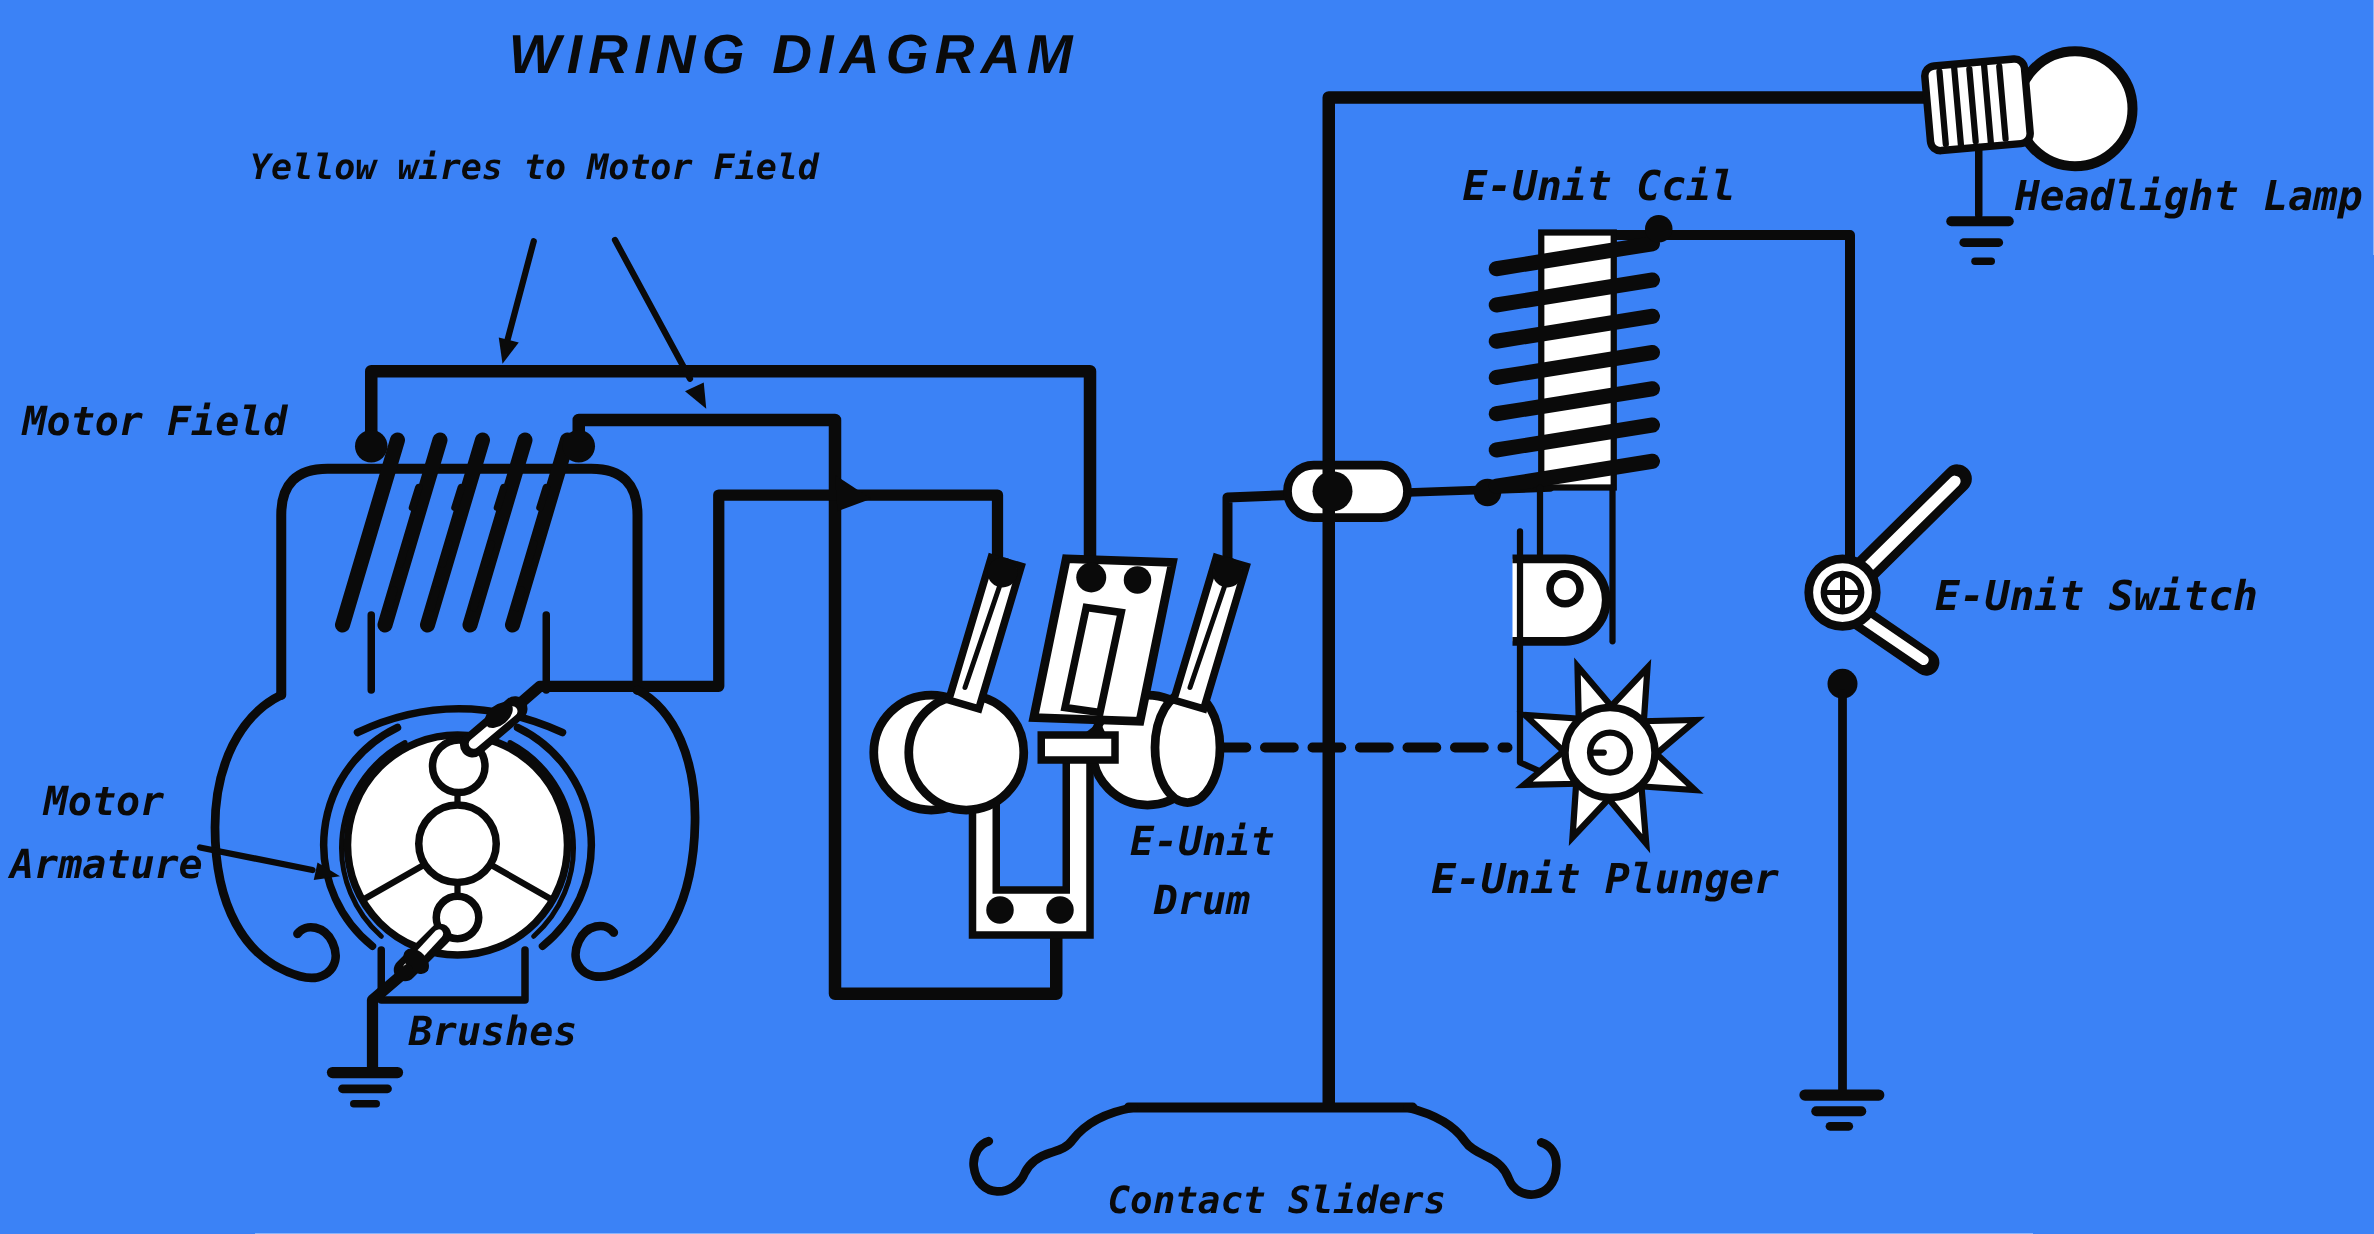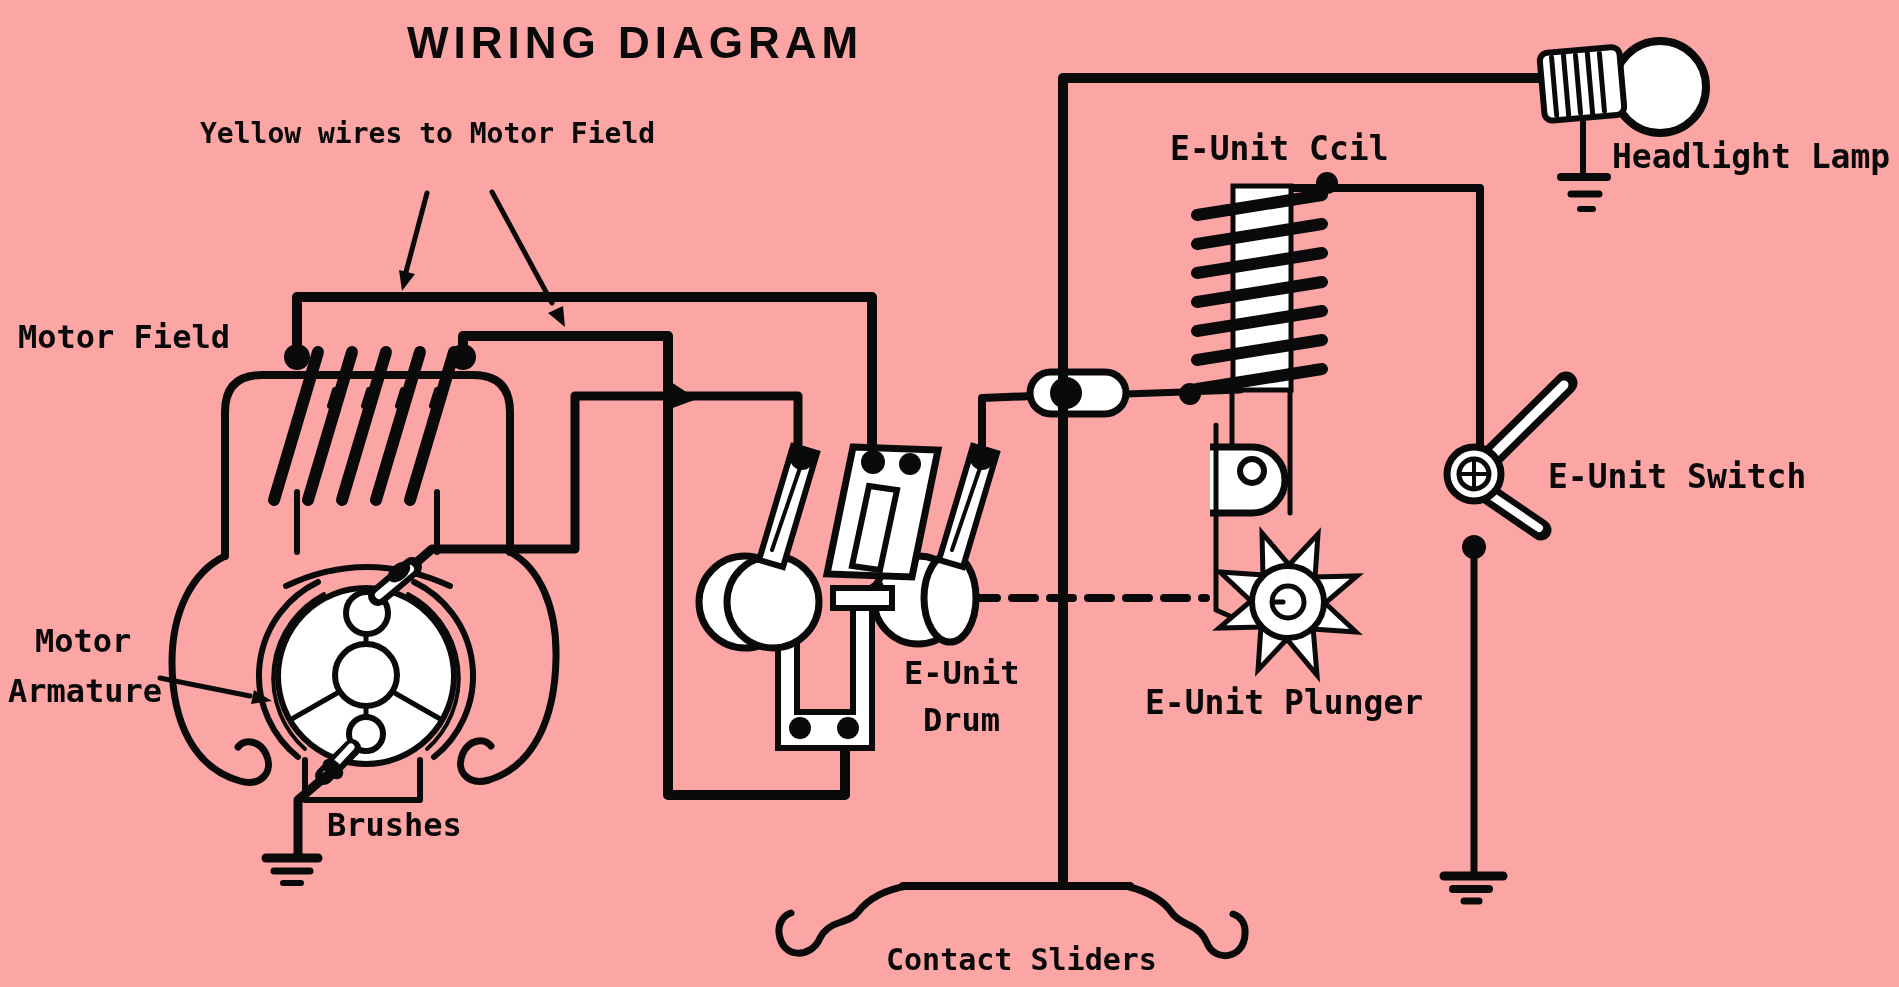--- a/index.html
+++ b/index.html
@@ -1,17 +1,17 @@
 <!DOCTYPE html>
 <html><head>
 <meta charset="utf-8">
 <style>
   html,body{margin:0;padding:0;background:#fff;}
-  .stage{position:relative;width:1899px;height:987px;background:#fca5a5;overflow:hidden;
-         font-family:"DejaVu Sans Mono", monospace;}
+  .stage{position:relative;width:1899px;height:987px;background:#3b82f6;overflow:hidden;
+         font-family:"DejaVu Sans Mono", monospace;font-style:italic;}
   svg{position:absolute;left:0;top:0;}
   .w{fill:none;stroke:#0a0a0a;stroke-linecap:round;stroke-linejoin:round;}
   .lbl{font-family:"DejaVu Sans Mono", monospace;font-weight:700;fill:#0a0a0a;}
   .ttl{font-family:"Liberation Sans", sans-serif;font-weight:700;fill:#0a0a0a;letter-spacing:5px;}
   .wh{fill:#ffffff;stroke:#0a0a0a;}
   .blk{fill:#0a0a0a;stroke:none;}
 </style>
 </head>
 <body>
 

